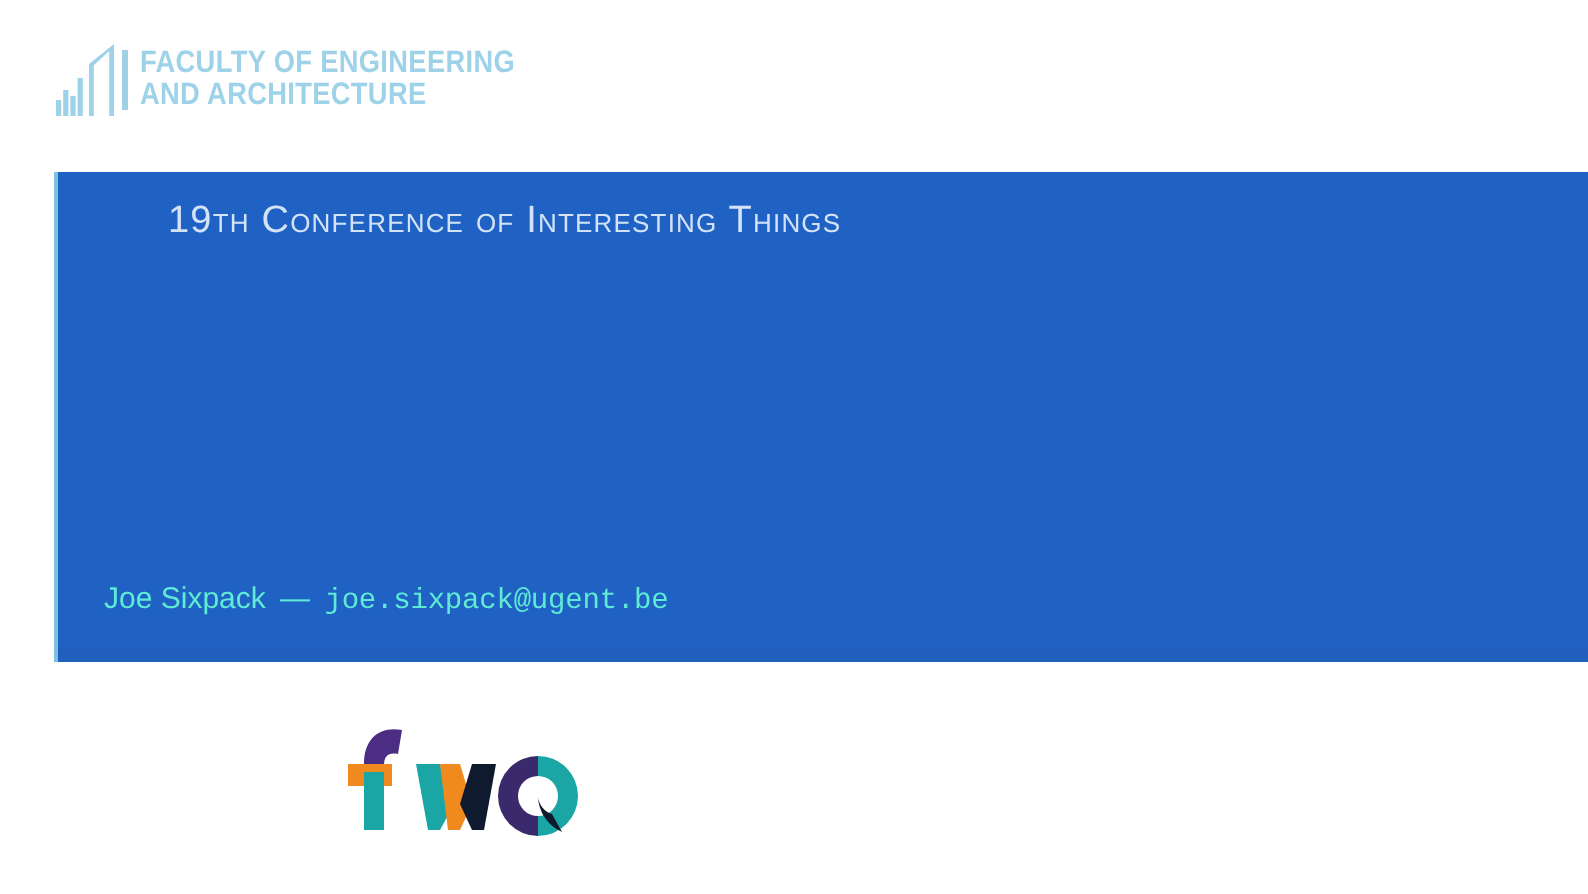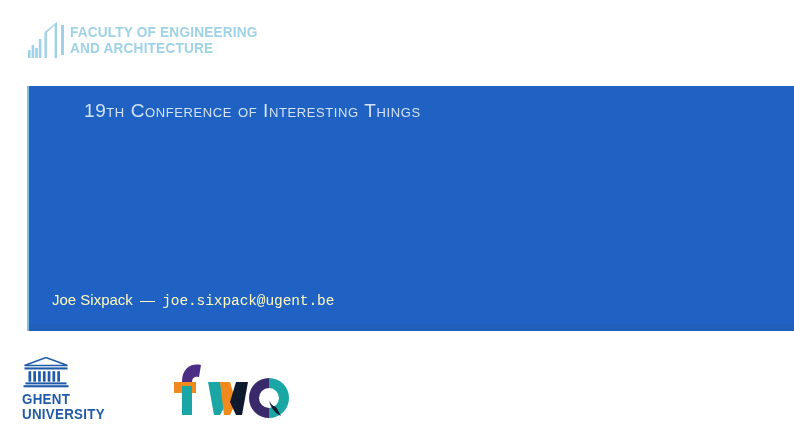--- a/index.html
+++ b/index.html
@@ -109,21 +109,21 @@
     margin-top: 6px;
     width: 551px;
     height: 2px;
     background: #cfe0f5;
   }
 
   #author-line {
     position: absolute;
     left: 23px;
     top: 205px;
-    color: #fef9c3;
+    color: #5eead4;
     font-size: 15px;
     white-space: nowrap;
   }
   #author-name {
     font-family: "Liberation Sans", sans-serif;
   }
   #author-dash {
     font-family: "Liberation Sans", sans-serif;
     padding: 0 3px;
   }
@@ -199,39 +199,20 @@
 
     <div id="author-line">
       <span id="author-name">Joe Sixpack</span>
       <span id="author-dash">—</span>
       <span id="author-email">joe.sixpack@ugent.be</span>
     </div>
 
     <div id="band-bottom-rule"></div>
   </div>
 
-  <div id="ugent-logo">
-    <svg id="ugent-mark" viewBox="0 0 48 31">
-      <polygon points="24,0.5 45.5,8.5 2.5,8.5" fill="none" stroke="#1f5ba8" stroke-width="1.5"></polygon>
-      <rect x="2.5" y="10.4" width="43" height="2.1" fill="#1f5ba8"></rect>
-      <rect x="6.5" y="14.2" width="2.7" height="10.5" fill="#1f5ba8"></rect>
-      <rect x="11.3" y="14.2" width="2.7" height="10.5" fill="#1f5ba8"></rect>
-      <rect x="16.1" y="14.2" width="2.7" height="10.5" fill="#1f5ba8"></rect>
-      <rect x="20.9" y="14.2" width="2.7" height="10.5" fill="#1f5ba8"></rect>
-      <rect x="25.7" y="14.2" width="2.7" height="10.5" fill="#1f5ba8"></rect>
-      <rect x="30.5" y="14.2" width="2.7" height="10.5" fill="#1f5ba8"></rect>
-      <rect x="35.3" y="14.2" width="2.7" height="10.5" fill="#1f5ba8"></rect>
-      <rect x="3.5" y="25.4" width="41" height="2" fill="#1f5ba8"></rect>
-      <rect x="1.5" y="28.2" width="45" height="2.1" fill="#1f5ba8"></rect>
-    </svg>
-    <div id="ugent-text">
-      <span class="ul">GHENT</span>
-      <span class="ul">UNIVERSITY</span>
-    </div>
-  </div>
 
   <div id="fwo-logo">
     <svg id="fwo-svg" viewBox="0 0 126 62">
 
       <path d="M14 22 C14 9 22 3 33 5 L31 17 C26 16 24 18 24 23 L24 26 L14 26 Z" fill="#4b2e83"></path>
       <rect x="6" y="22" width="22" height="11" fill="#f08a1e"></rect>
       <rect x="14" y="26" width="10" height="29" fill="#1ba6a6"></rect>
 
       <polygon points="40,22 52,22 58,44 52,55 46,55" fill="#1ba6a6"></polygon>
       <polygon points="52,22 62,22 68,42 62,55 56,55" fill="#f08a1e"></polygon>

